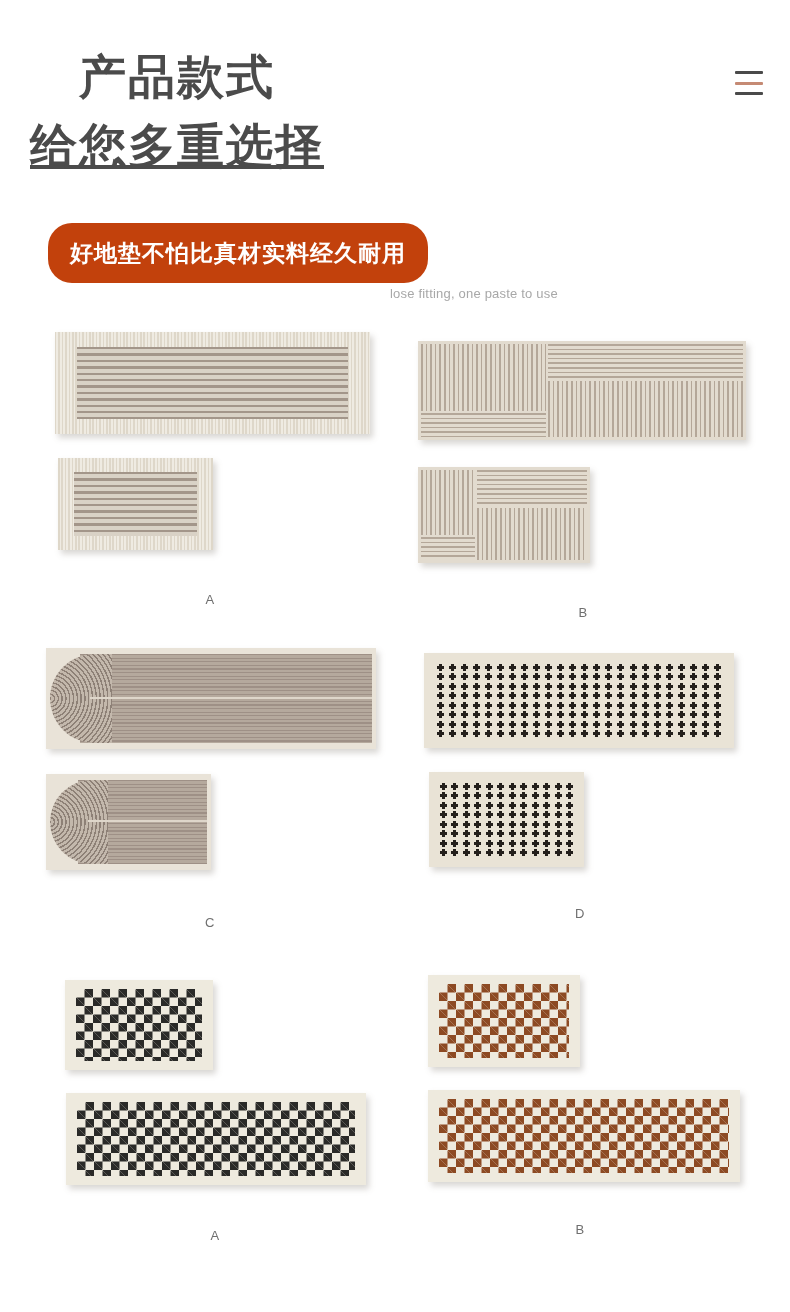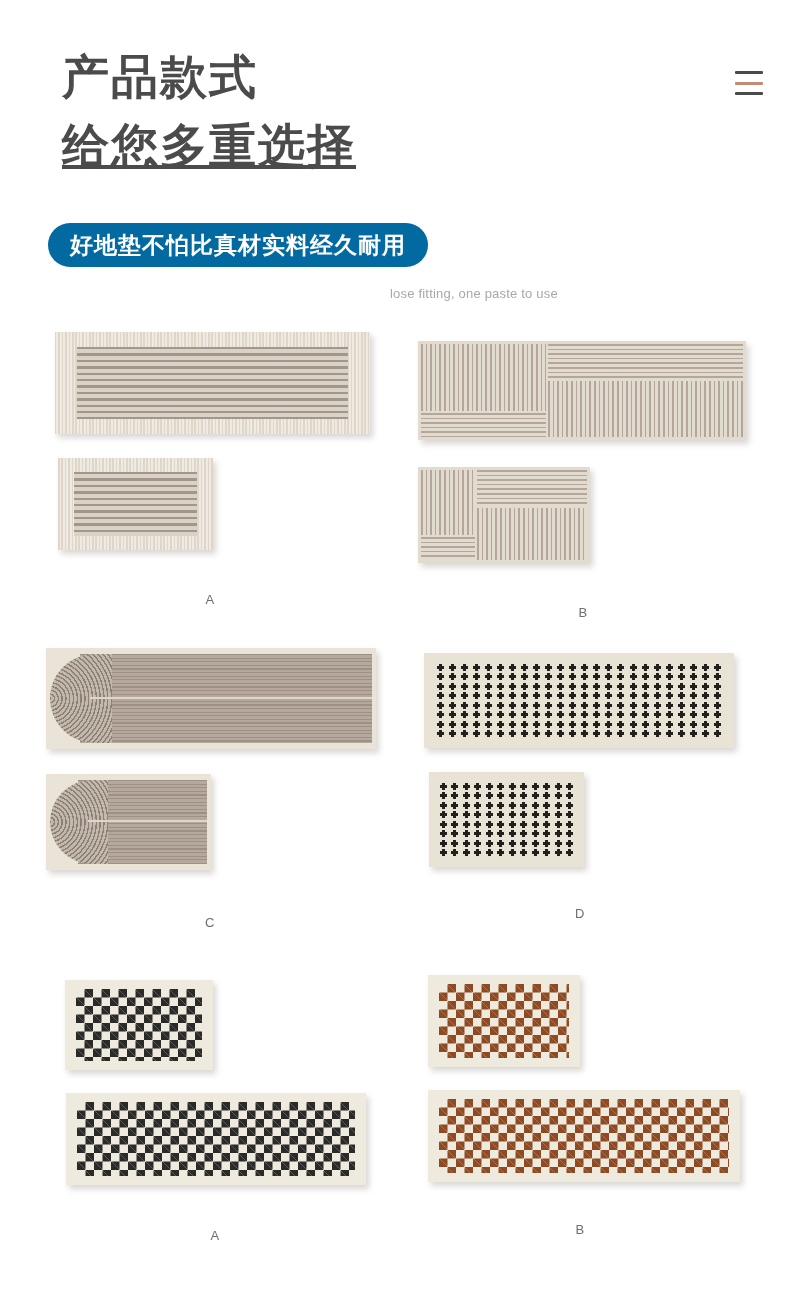--- a/index.html
+++ b/index.html
@@ -19,22 +19,23 @@
 
   
   .header {
     position: absolute;
     left: 0; top: 0;
     width: 790px;
     height: 320px;
   }
   .title-block {
     position: absolute;
-    left: 62px;
+    left: 30px;
     top: 48px;
+    text-align: center;
   }
   .title-line {
     font-size: 47px;
     font-weight: 700;
     letter-spacing: 2px;
     line-height: 58px;
     color: #4b4b4b;
     white-space: nowrap;
   }
   .title-line.second {
@@ -59,24 +60,24 @@
     width: 100%;
     border-radius: 1px;
     background: #4a4a4a;
   }
   .menu-icon span.accent { background: #c58a74; }
 
   .badge {
     position: absolute;
     left: 48px;
     top: 223px;
-    height: 44px;
+    height: 60px;
     padding: 0 22px;
     border-radius: 24px;
-    background: #0369a1;
+    background: #c2410c;
     color: #ffffff;
     font-size: 23px;
     font-weight: 700;
     letter-spacing: 1px;
     display: flex;
     align-items: center;
     justify-content: center;
     box-sizing: border-box;
   }
 

